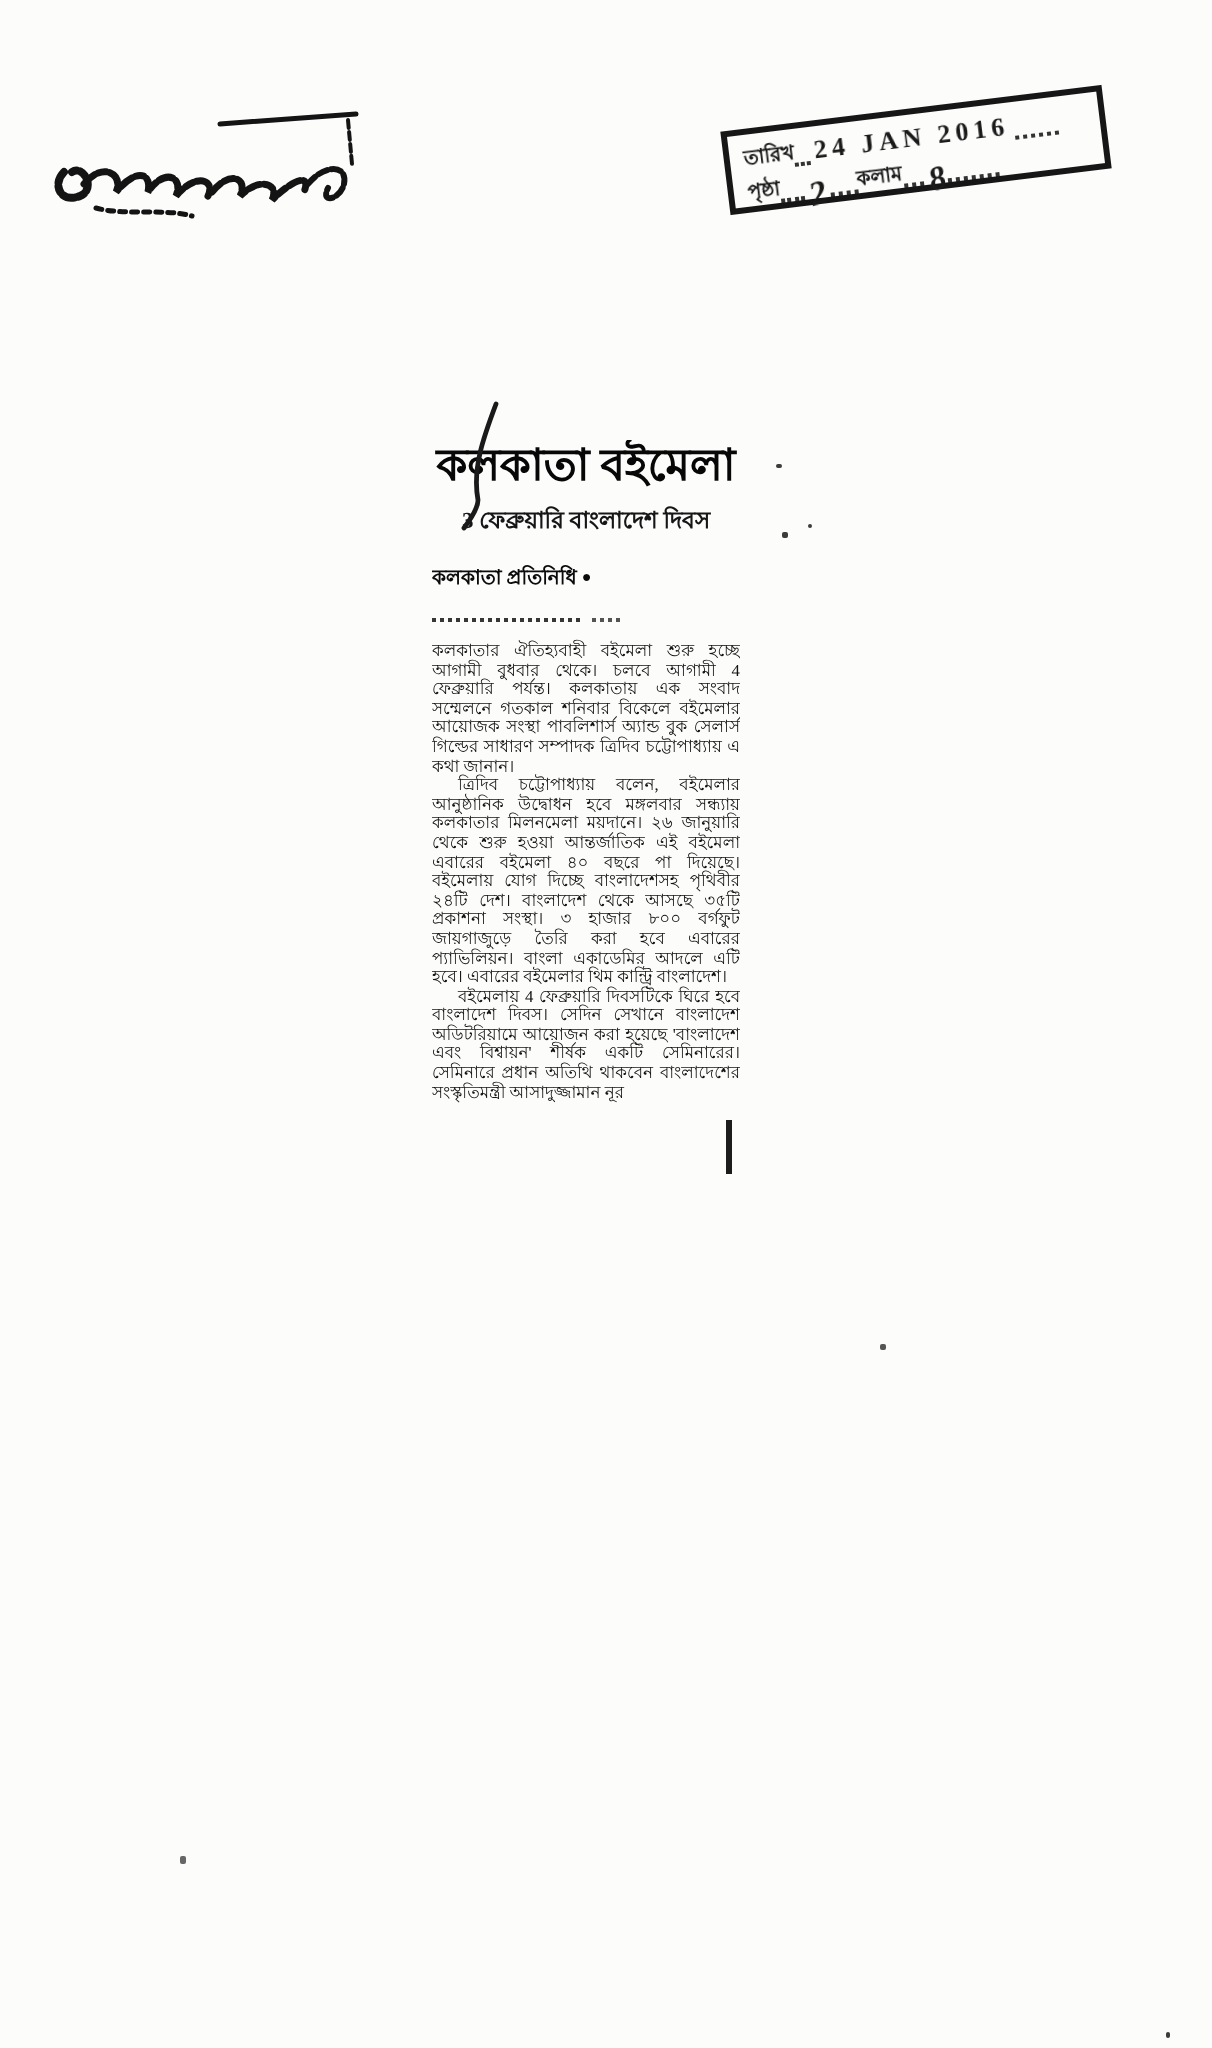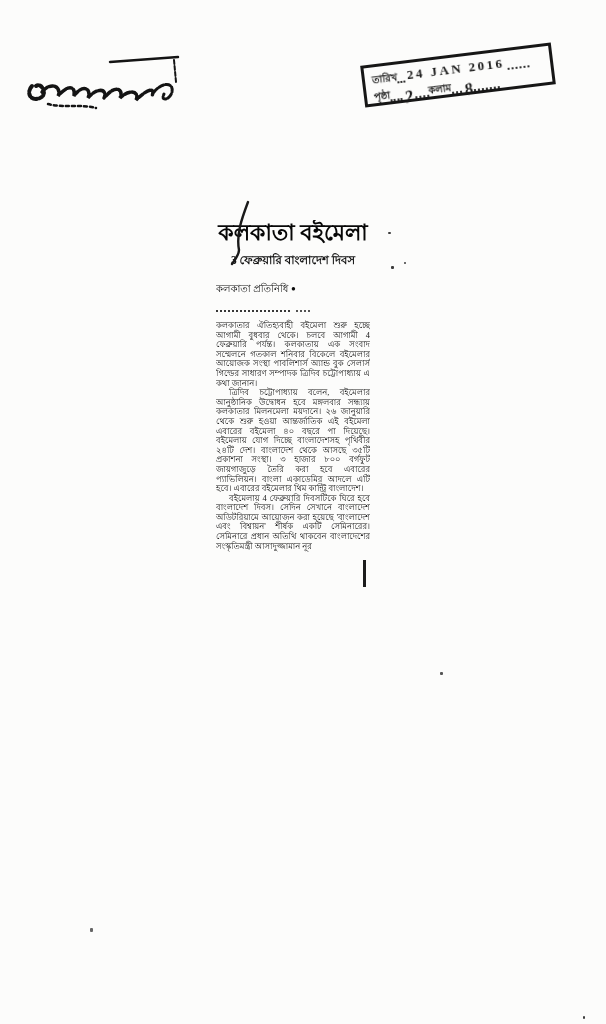--- a/index.html
+++ b/index.html
@@ -45,21 +45,21 @@
     margin-top:24px;
   }
   .headline{
     text-align:center;font-weight:bold;font-size:22px;line-height:25px;
     color:#0d0d0d;letter-spacing:0px;
   }
   .subhead{
     margin-top:7px;text-align:center;font-size:11.5px;font-weight:bold;
     color:#1b1b1b;
   }
-  .byline-row{margin-top:10px;font-size:10px;font-weight:normal;color:#111;}
+  .byline-row{margin-top:10px;font-size:10px;font-weight:bold;color:#111;}
   .byline-mark{font-size:8px;vertical-align:1px;}
   .dotted-rule{width:74px;border-bottom:2px dotted #3a3a3a;height:4px;}
   .dotted-tail{display:inline-block;width:14px;border-bottom:2px dotted #555;height:4px;margin-left:6px;}
   .bodytext{margin-top:5px;}
   .bodytext p{
     margin:0;font-size:8.4px;line-height:9.6px;text-align:justify;
     color:#181818;word-break:break-word;
   }
   .bodytext p.indent{text-indent:13px;}
 

